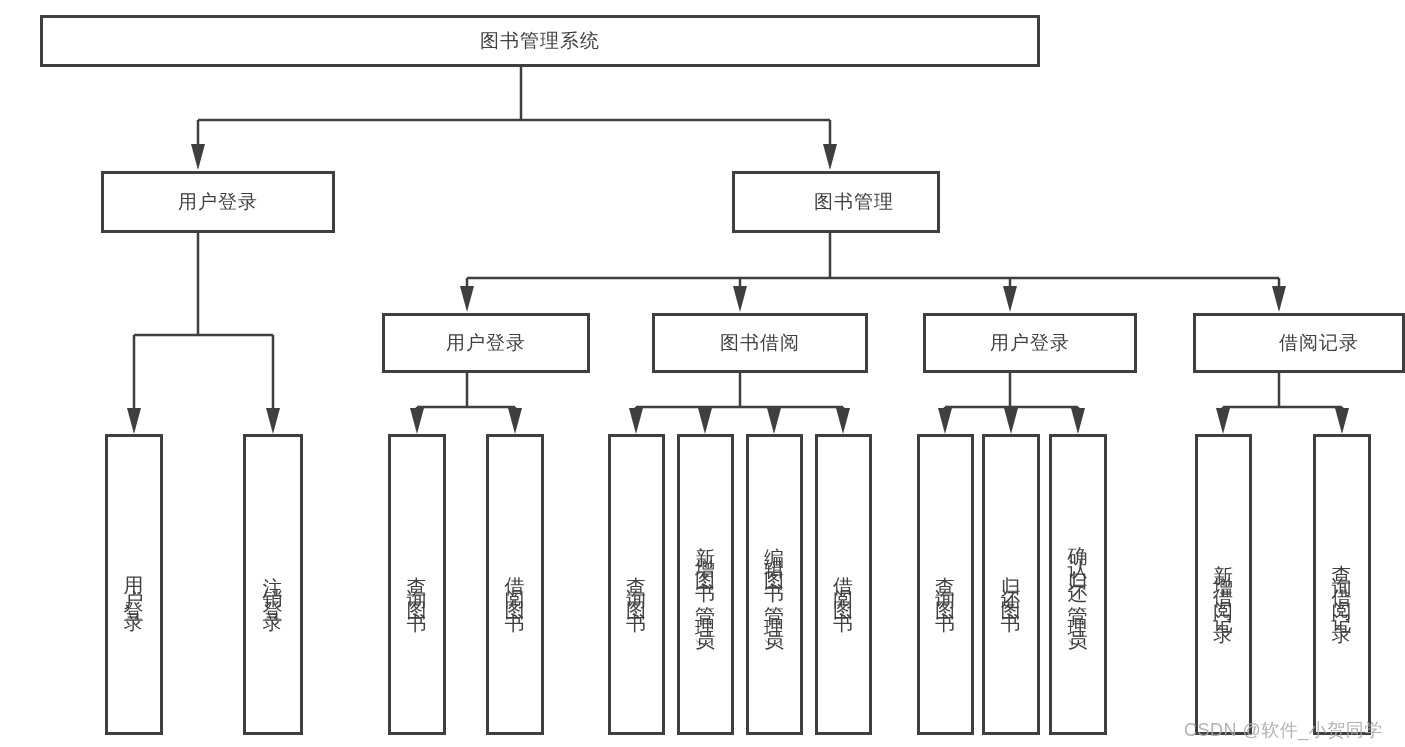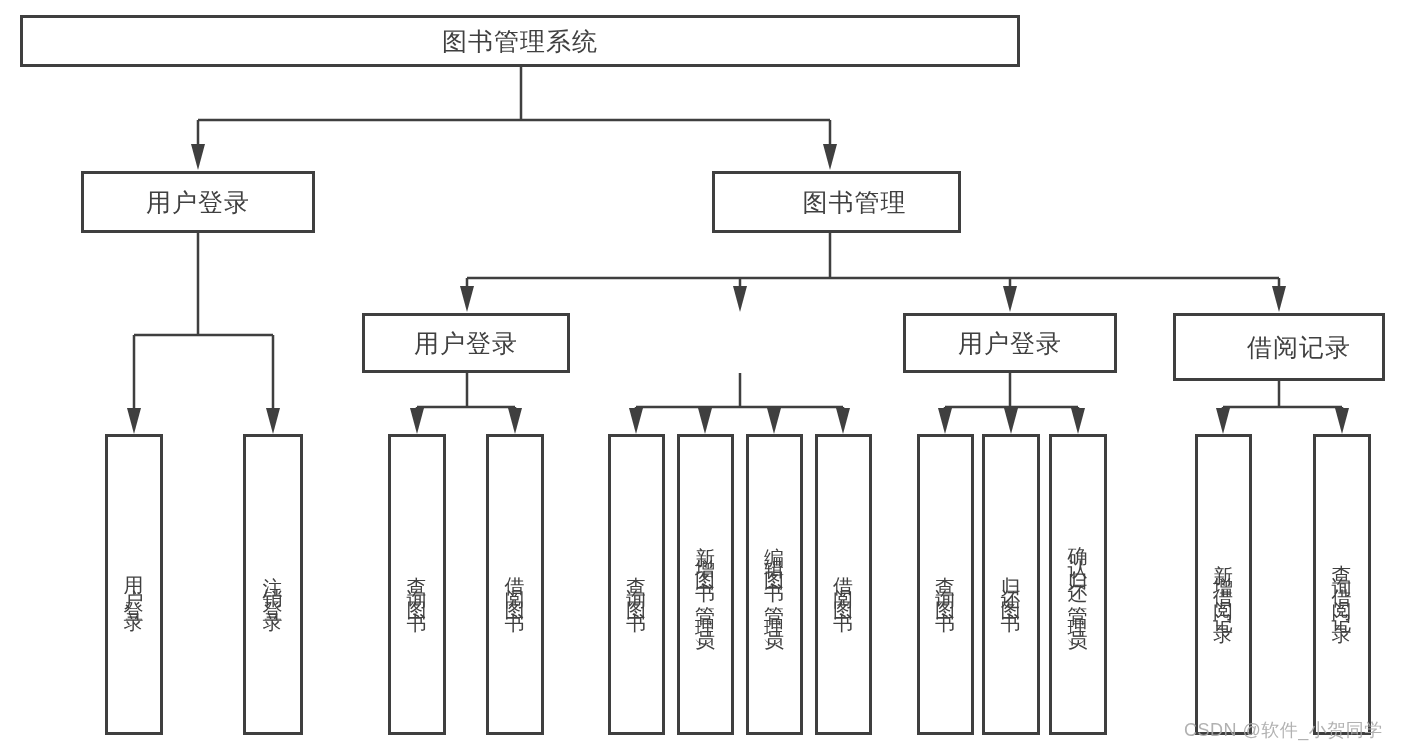--- a/index.html
+++ b/index.html
@@ -5,36 +5,36 @@
   html,body{margin:0;padding:0;background:#fff;}
   #canvas{
     position:relative;width:1405px;height:747px;background:#ffffff;overflow:hidden;
     font-family:"Liberation Sans","DejaVu Sans",sans-serif;color:#404040;
   }
   #wires{position:absolute;left:0;top:0;width:1405px;height:747px;pointer-events:none;}
   .node{
     position:absolute;box-sizing:border-box;background:#ffffff;
     border:3px solid #3f3f3f;display:flex;align-items:center;justify-content:center;
   }
-  .h-node{font-size:25px;letter-spacing:1px;}
+  .h-node{font-size:19px;letter-spacing:1px;margin-left:20px;}
   .leaf{top:434px;height:301px;}
   .leaf .vtext{
     writing-mode:vertical-rl;text-orientation:mixed;
     font-size:20px;letter-spacing:12px;line-height:1;white-space:nowrap;
   }
   
   #n-root{left:20px;top:15px;width:1000px;height:52px;}
   
   #n-userlogin{left:81px;top:171px;width:234px;height:62px;}
-  #n-bookmgmt{left:712px;top:171px;width:249px;height:62px;padding-left:36px;}
+  #n-bookmgmt{left:712px;top:171px;width:208px;height:62px;padding-left:36px;}
   
   #n-newbook{left:362px;top:313px;width:208px;height:60px;}
   #n-borrow{left:632px;top:313px;width:216px;height:60px;}
   #n-current{left:903px;top:313px;width:214px;height:60px;}
-  #n-records{left:1173px;top:313px;width:212px;height:68px;padding-left:40px;}
+  #n-records{left:1173px;top:313px;width:212px;height:60px;padding-left:40px;}
   
   #l-a1{left:105px;width:58px;}
   #l-a2{left:243px;width:60px;}
   #l-b1{left:388px;width:58px;}
   #l-b2{left:486px;width:58px;}
   #l-c1{left:608px;width:57px;}
   #l-c2{left:677px;width:57px;}
   #l-c3{left:746px;width:57px;}
   #l-c4{left:815px;width:57px;}
   #l-d1{left:917px;width:57px;}
@@ -92,20 +92,23 @@
   <div id="n-userlogin" class="node h-node">
     <span>用户登录</span>
   </div>
   <div id="n-bookmgmt" class="node h-node">
     <span>图书管理</span>
   </div>
 
   <div id="n-newbook" class="node h-node">
     <span>用户登录</span>
   </div>
+  <div id="n-borrow" class="node h-node">
+    <span>图书借阅</span>
+  </div>
   <div id="n-current" class="node h-node">
     <span>用户登录</span>
   </div>
   <div id="n-records" class="node h-node">
     <span>借阅记录</span>
   </div>
 
   <div id="l-a1" class="node leaf">
     <span class="vtext">用户登录</span>
   </div>

